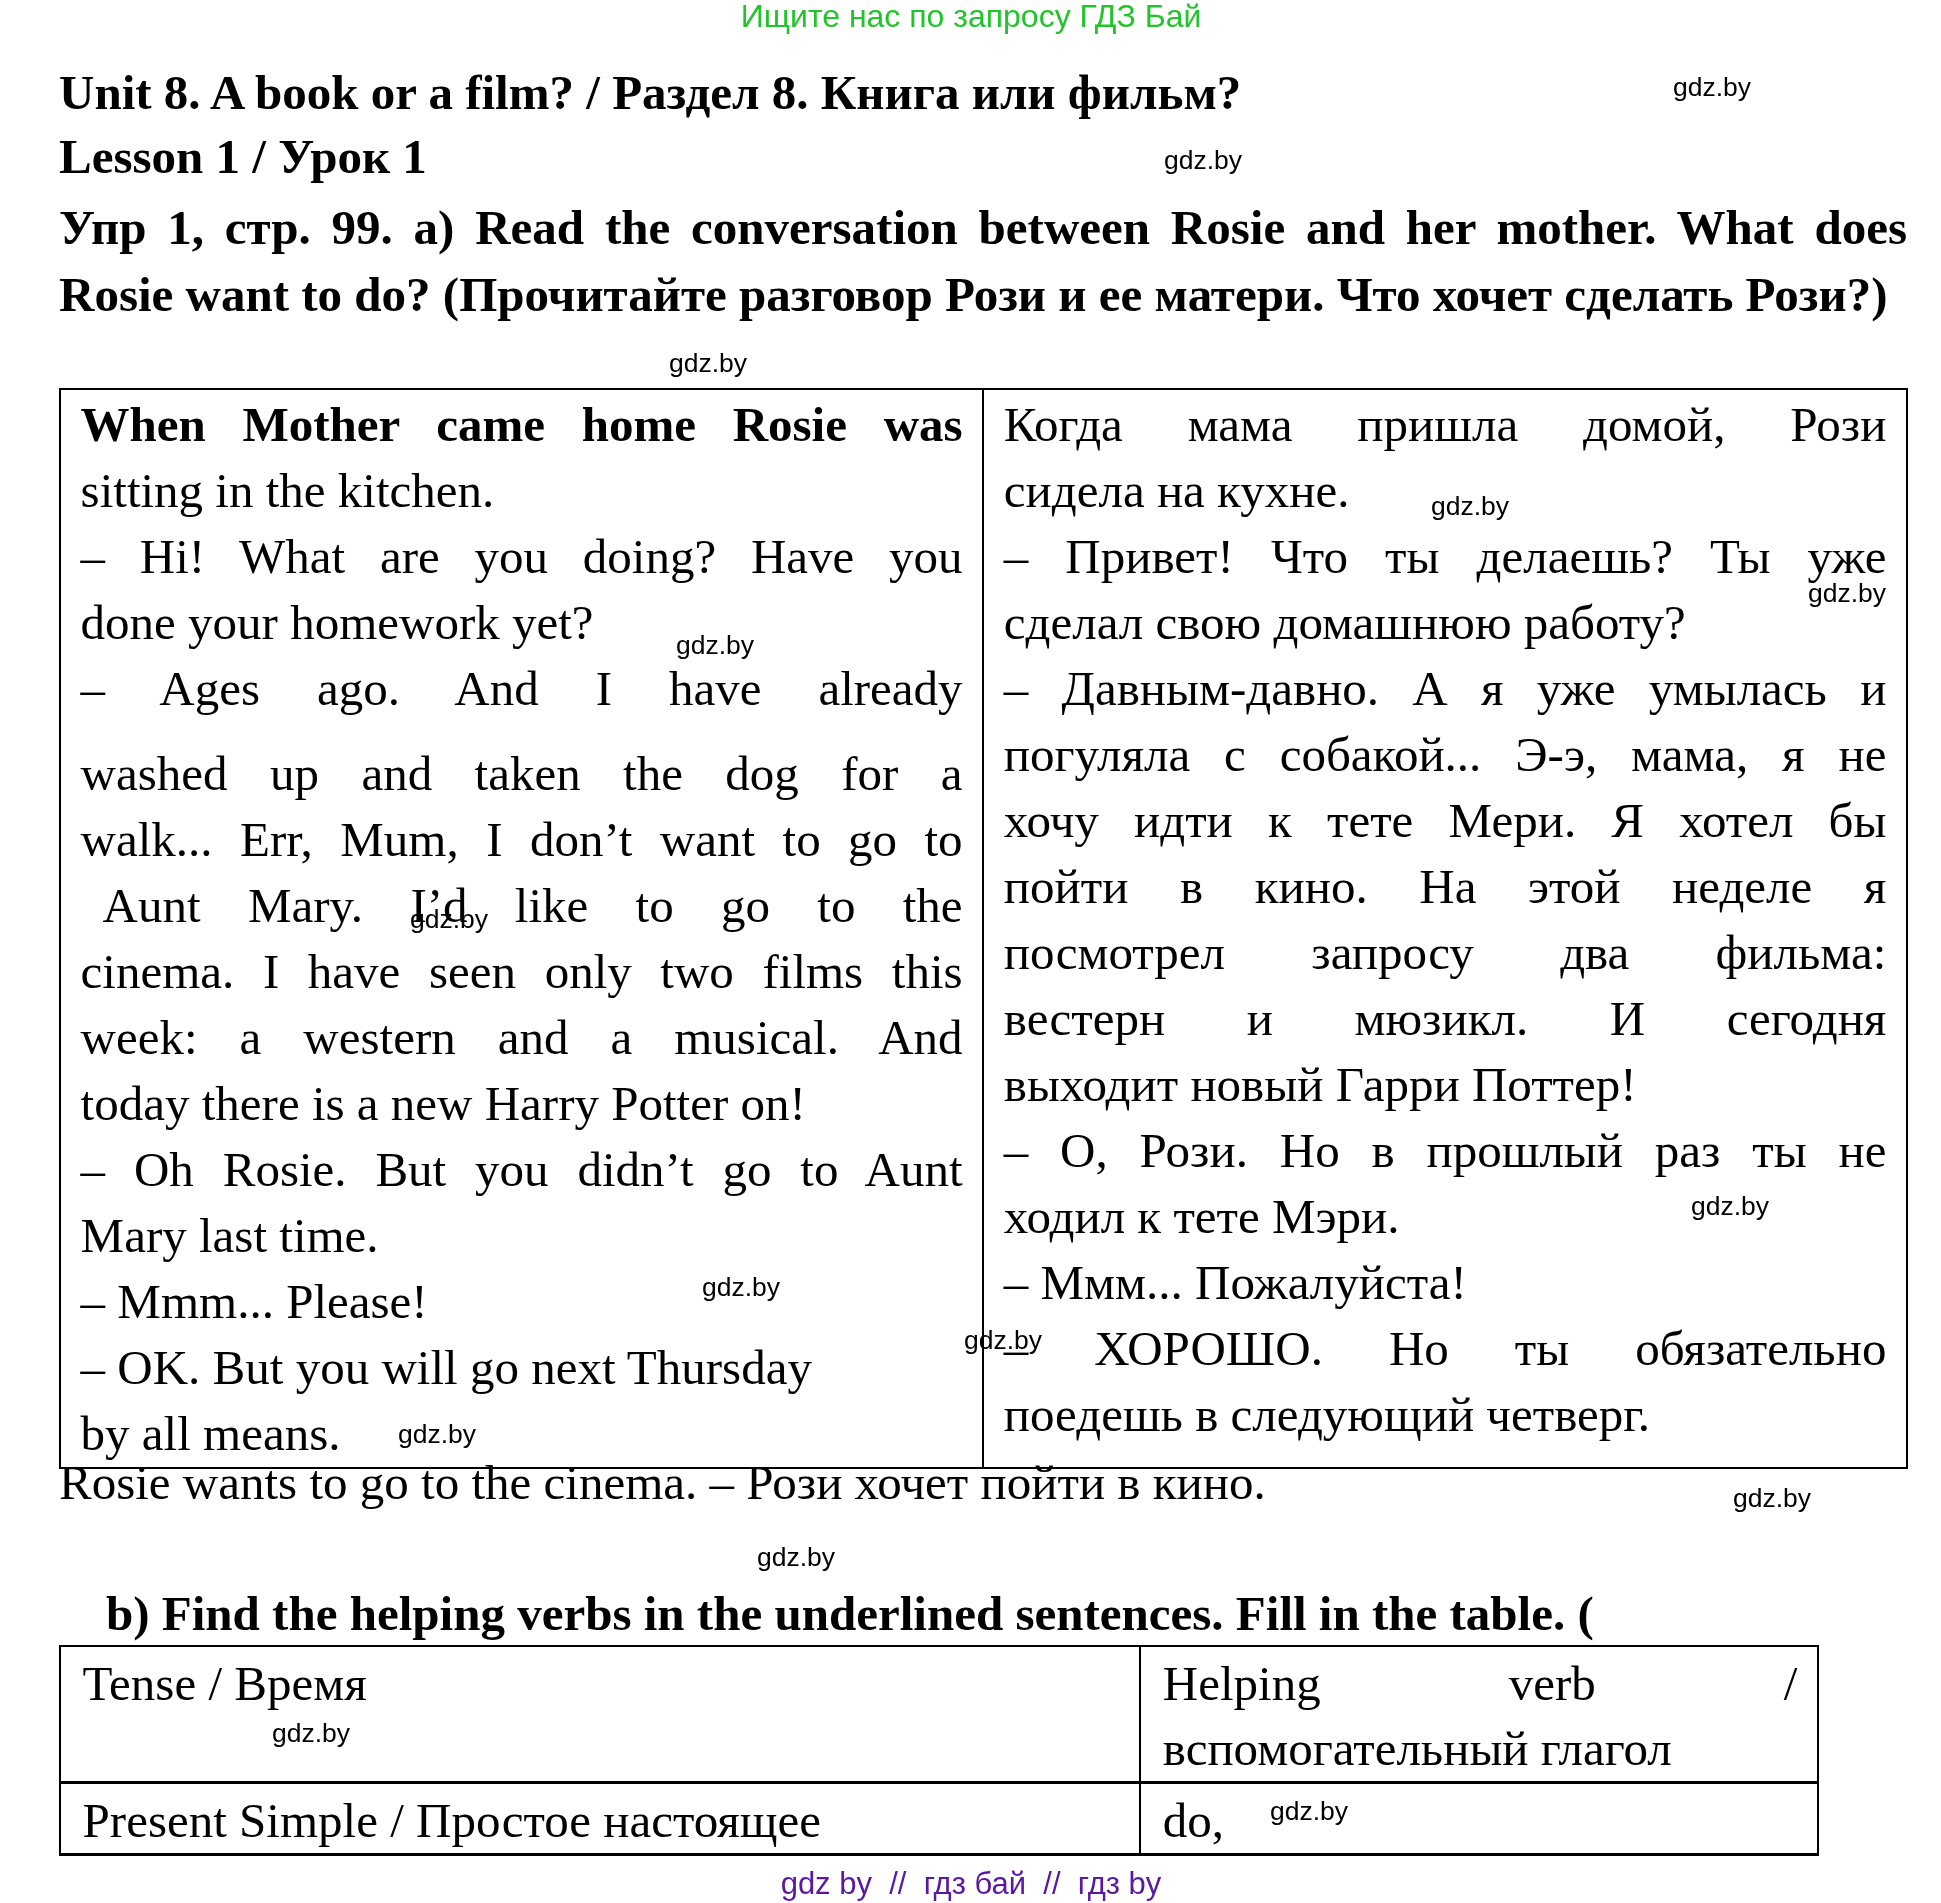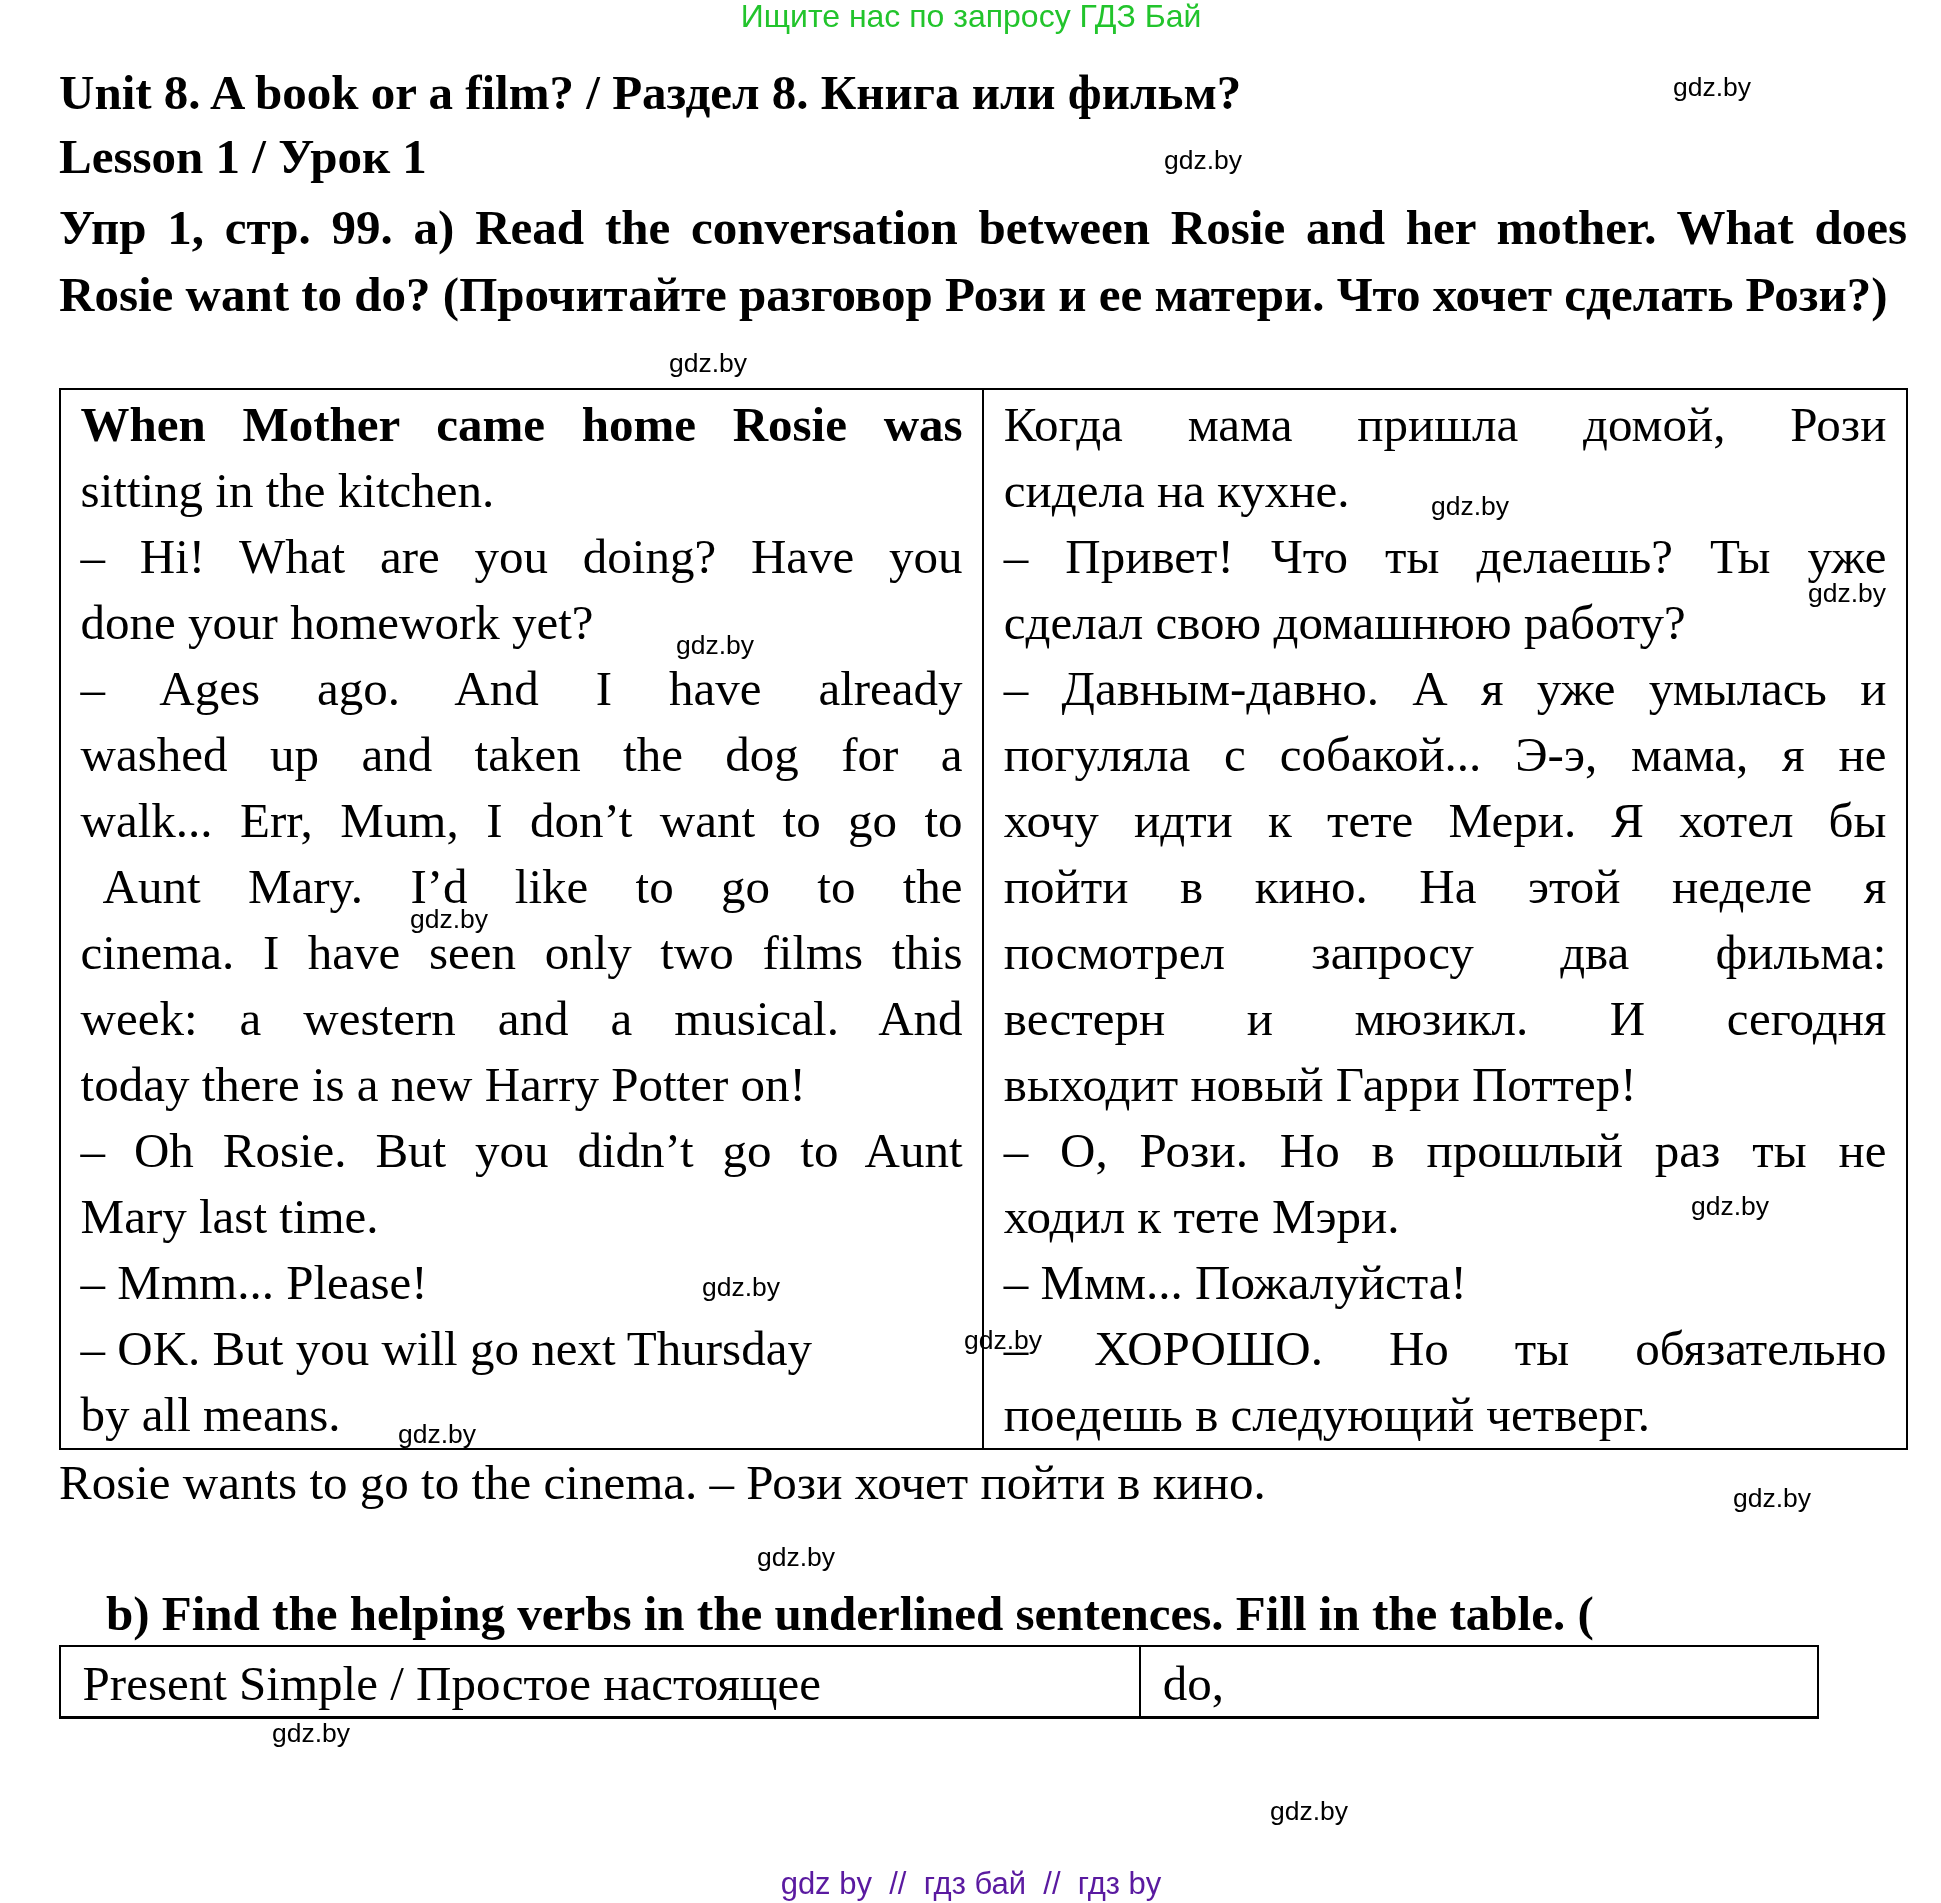--- a/index.html
+++ b/index.html
@@ -33,21 +33,21 @@
 
 <table class="dialog">
   <tbody>
       <tr>
     <td class="en">
       <span class="line" style="text-align-last: justify; font-weight: bold;">When Mother came home Rosie was</span>
       <span class="line">sitting in the kitchen.</span>
       <span class="line" style="text-align-last: justify;">– Hi! What are you doing? Have you</span>
       <span class="line">done your homework yet?</span>
       <span class="line" style="text-align-last: justify;">– Ages ago. And I have already</span>
-      <span class="line" style="text-align-last: justify;">washed up and taken the dog for a</span>
+      <span class="line" style="text-align-last: justify; margin-top: 19px;">washed up and taken the dog for a</span>
       <span class="line" style="text-align-last: justify;">walk... Err, Mum, I don’t want to go to</span>
       <span class="line" style="text-align-last: justify; margin-left: 22px;">Aunt Mary. I’d like to go to the</span>
       <span class="line" style="text-align-last: justify;">cinema. I have seen only two films this</span>
       <span class="line" style="text-align-last: justify;">week: a western and a musical. And</span>
       <span class="line">today there is a new Harry Potter on!</span>
       <span class="line" style="text-align-last: justify;">– Oh Rosie. But you didn’t go to Aunt</span>
       <span class="line">Mary last time.</span>
       <span class="line">– Mmm... Please!</span>
       <span class="line">– OK. But you will go next Thursday</span>
       <span class="line">by all means.</span>
@@ -73,20 +73,31 @@
   </tr>
 </tbody>
   </table>
 
 <div class="answer">Rosie wants to go to the cinema. – Рози хочет пойти в кино.</div>
 
 <div class="task-b">b) Find the helping verbs in the underlined sentences. Fill in the table. (</div>
 
 <table class="verbs">
   <tbody>
+      <tr class="head">
+    <td class="c1">Tense / Время</td>
+    <td class="c2">
+      <div class="hv-top">
+        <span>Helping</span>
+        <span>verb</span>
+        <span>/</span>
+      </div>
+      <div>вспомогательный глагол</div>
+    </td>
+  </tr>
   <tr class="row">
     <td class="c1">Present Simple / Простое настоящее</td>
     <td class="c2">do,</td>
   </tr>
 </tbody>
   </table>
 
 <div class="wm" style="left:1673px; top:74px;">gdz.by</div>
 <div class="wm" style="left:1164px; top:147px;">gdz.by</div>
 <div class="wm" style="left:669px; top:350px;">gdz.by</div>

